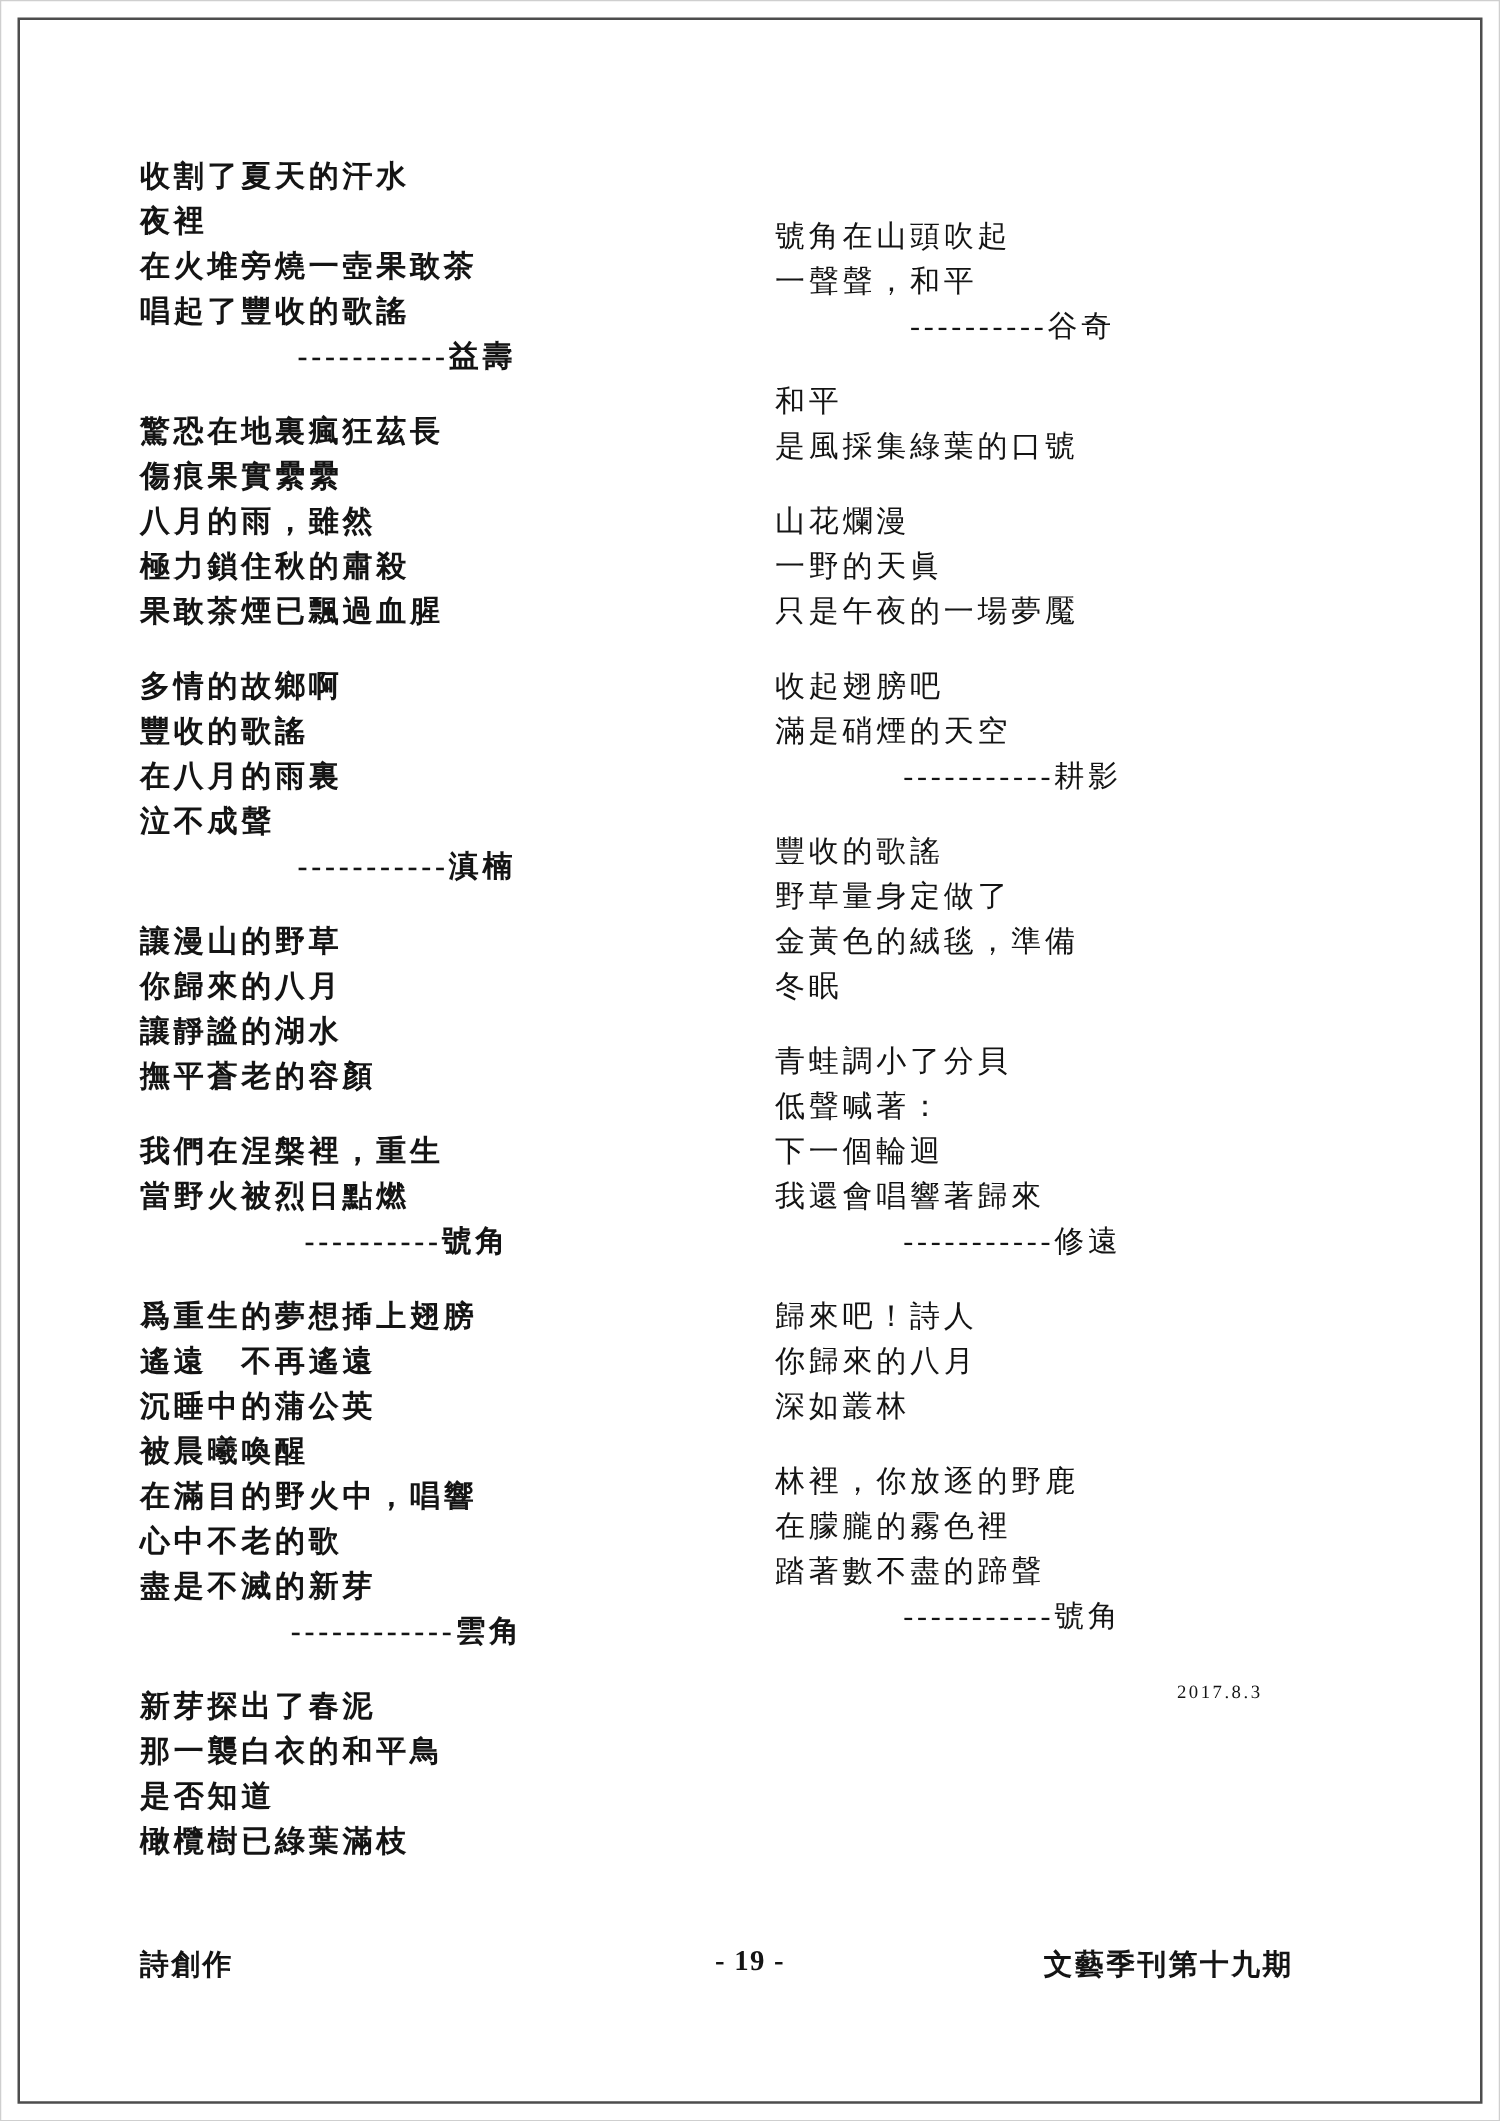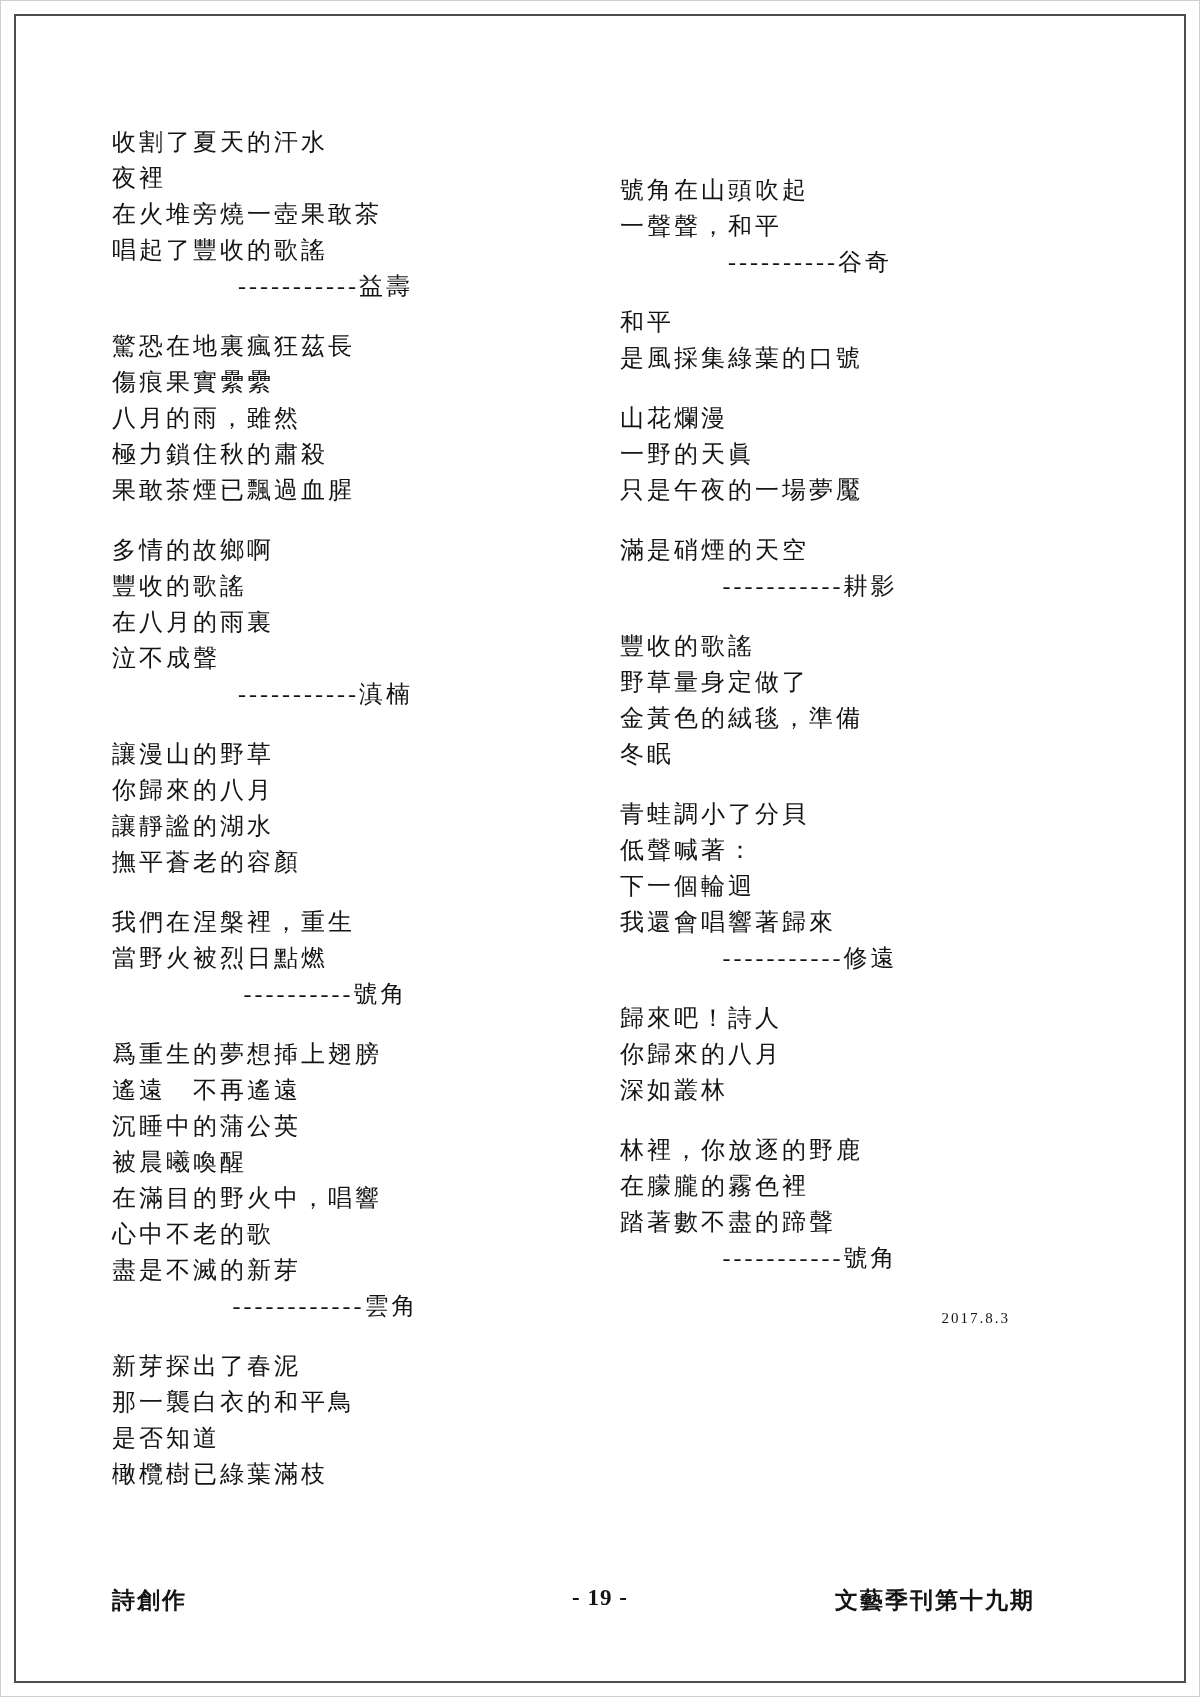--- a/index.html
+++ b/index.html
@@ -20,36 +20,35 @@
     left:14px; top:14px; right:14px; bottom:14px;
     border:2px solid #4d4d4d;
   }
   .col {
     position:absolute;
     color:#141414;
     font-size:24px;
     letter-spacing:3px;
     line-height:36px;
   }
-  .col-left  { left:112px; top:124px; width:455px; }
+  .col-left  { left:112px; top:124px; width:455px;font-weight:bold; }
   .col-right { left:620px; top:172px; width:420px; }
   .stanza { margin-bottom:24px; }
   .line { height:36px; white-space:pre; }
   .signature { text-align:center; }
   .col-left  .signature { padding-right:28px; }
   .col-right .signature { padding-right:40px; }
   .date { text-align:right; padding-right:30px; font-size:15px; letter-spacing:2px;margin-top:24px; }
   .footer {
     position:absolute;
     left:0; top:1556px; width:1200px; height:36px;
     color:#141414;
     font-size:23px;
     font-weight:bold;
     letter-spacing:2px;
-    margin-top:29px;
   }
   .footer .f-left   { position:absolute; left:112px; }
   .footer .f-center { position:absolute; left:0; right:0; text-align:center; letter-spacing:1px; }
   .footer .f-right  { position:absolute; right:165px; }
 </style>
 </head>
 <body>
 
 <div class="page">
   <div class="frame"></div>
@@ -113,20 +112,21 @@
       <div class="stanza">
         <div class="line">和平</div>
         <div class="line">是風採集綠葉的口號</div>
       </div>
       <div class="stanza">
         <div class="line">山花爛漫</div>
         <div class="line">一野的天眞</div>
         <div class="line">只是午夜的一場夢魘</div>
       </div>
       <div class="stanza">
+        <div class="line">收起翅膀吧</div>
         <div class="line">滿是硝煙的天空</div>
         <div class="line signature">-----------耕影</div>
       </div>
       <div class="stanza">
         <div class="line">豐收的歌謠</div>
         <div class="line">野草量身定做了</div>
         <div class="line">金黃色的絨毯，準備</div>
         <div class="line">冬眠</div>
       </div>
       <div class="stanza">

